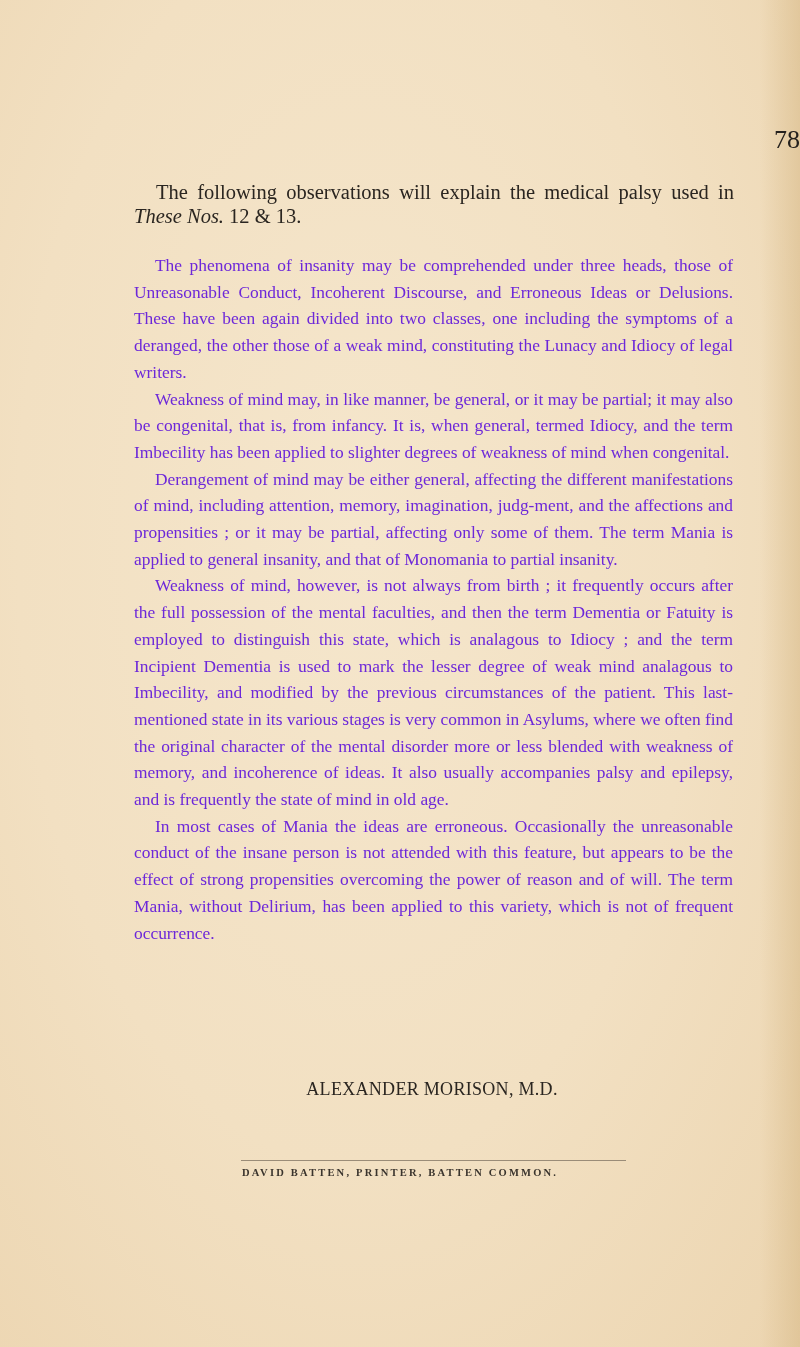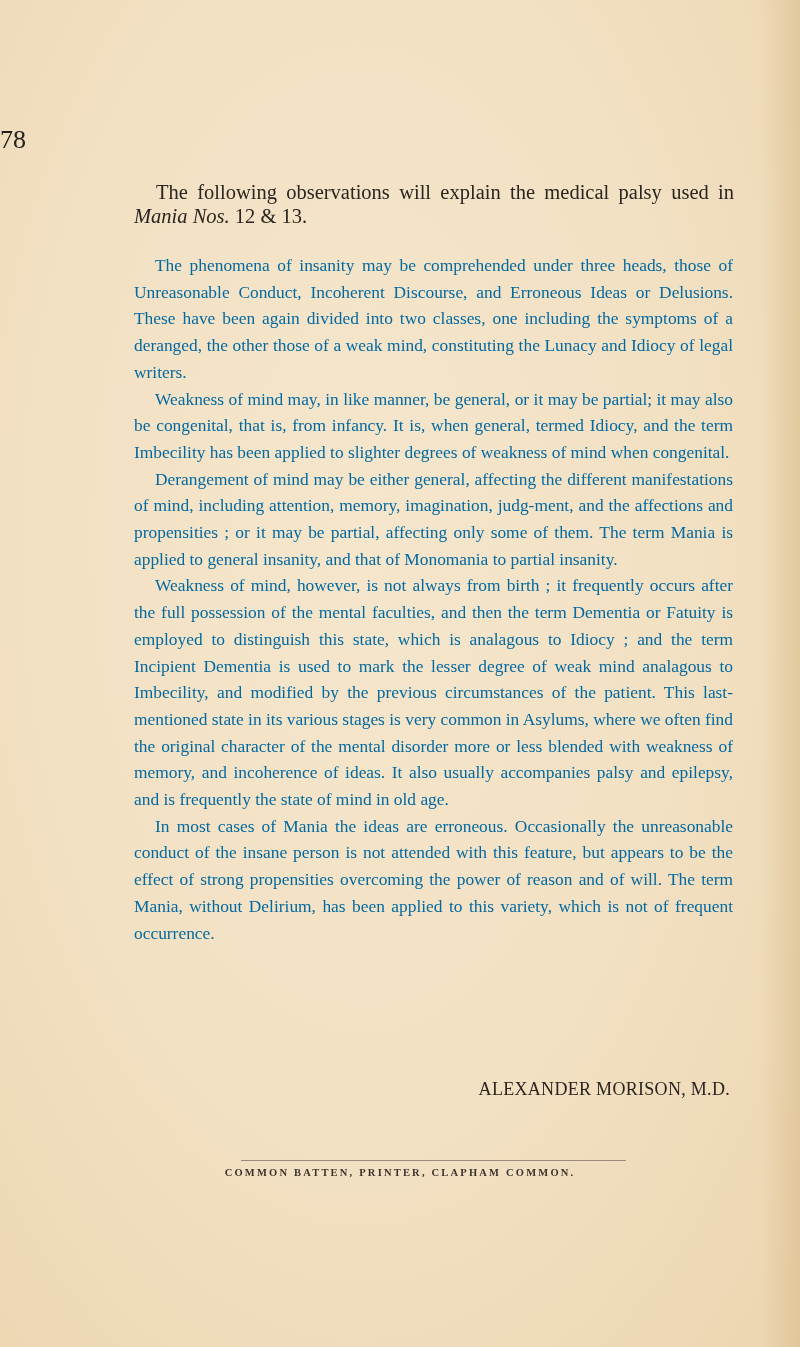--- a/index.html
+++ b/index.html
@@ -21,21 +21,21 @@
       top: 0;
       width: 40px;
       height: 1347px;
       background: linear-gradient(to right, rgba(230,205,160,0) 0%, rgba(215,185,135,0.55) 100%);
     }
     .page-number {
       position: absolute;
       top: 125px;
       left: 0;
       width: 800px;
-      text-align: left;
+      text-align: right;
       font-family: "Liberation Serif", serif;
       font-size: 26px;
       letter-spacing: 0;
       color: #25211d;
     }
     .intro {
       position: absolute;
       top: 180px;
       left: 134px;
       width: 600px;
@@ -50,34 +50,34 @@
       font-style: italic;
     }
     .body-text {
       position: absolute;
       top: 252px;
       left: 134px;
       width: 599px;
       font-family: "Liberation Serif", serif;
       font-size: 17.4px;
       line-height: 26.7px;
-      color: #0369a1;
+      color: #6d28d9;
     }
     .body-text p {
       margin: 0;
       text-indent: 21px;
       text-align: justify;
       text-align-last: left;
     }
     .signature {
       position: absolute;
       top: 1079px;
       left: 134px;
       width: 596px;
-      text-align: right;
+      text-align: center;
       font-family: "Liberation Serif", serif;
       font-size: 18px;
       letter-spacing: 0.3px;
       color: #2a2520;
     }
     .rule {
       position: absolute;
       top: 1160px;
       left: 241px;
       width: 385px;
@@ -97,27 +97,27 @@
       color: #3a342d;
     }
   </style>
 </head>
 <body>
 
 <div class="page-edge"></div>
 
 <div class="page-number">78</div>
 
-<div class="intro"><span>The following observations will explain the medical palsy used in </span><em>Mania Nos.</em><span> 12 &amp; 13.</span></div>
+<div class="intro"><span>The following observations will explain the medical palsy used in </span><em>These Nos.</em><span> 12 &amp; 13.</span></div>
 
 <div class="body-text">
   <p>The phenomena of insanity may be comprehended under three heads, those of Unreasonable Conduct, Incoherent Discourse, and Erroneous Ideas or Delusions. These have been again divided into two classes, one including the symptoms of a deranged, the other those of a weak mind, constituting the Lunacy and Idiocy of legal writers.</p>
   <p>Weakness of mind may, in like manner, be general, or it may be partial; it may also be congenital, that is, from infancy. It is, when general, termed Idiocy, and the term Imbecility has been applied to slighter degrees of weakness of mind when congenital.</p>
   <p>Derangement of mind may be either general, affecting the different manifestations of mind, including attention, memory, imagination, judg-ment, and the affections and propensities ; or it may be partial, affecting only some of them. The term Mania is applied to general insanity, and that of Monomania to partial insanity.</p>
   <p>Weakness of mind, however, is not always from birth ; it frequently occurs after the full possession of the mental faculties, and then the term Dementia or Fatuity is employed to distinguish this state, which is analagous to Idiocy ; and the term Incipient Dementia is used to mark the lesser degree of weak mind analagous to Imbecility, and modified by the previous circumstances of the patient. This last-mentioned state in its various stages is very common in Asylums, where we often find the original character of the mental disorder more or less blended with weakness of memory, and incoherence of ideas. It also usually accompanies palsy and epilepsy, and is frequently the state of mind in old age.</p>
   <p>In most cases of Mania the ideas are erroneous. Occasionally the unreasonable conduct of the insane person is not attended with this feature, but appears to be the effect of strong propensities overcoming the power of reason and of will. The term Mania, without Delirium, has been applied to this variety, which is not of frequent occurrence.</p>
 </div>
 
 <div class="signature">ALEXANDER MORISON, M.D.</div>
 
 <div class="rule"></div>
 
-<div class="printer">COMMON BATTEN, PRINTER, CLAPHAM COMMON.</div>
+<div class="printer">DAVID BATTEN, PRINTER, BATTEN COMMON.</div>
 
 </body></html>

